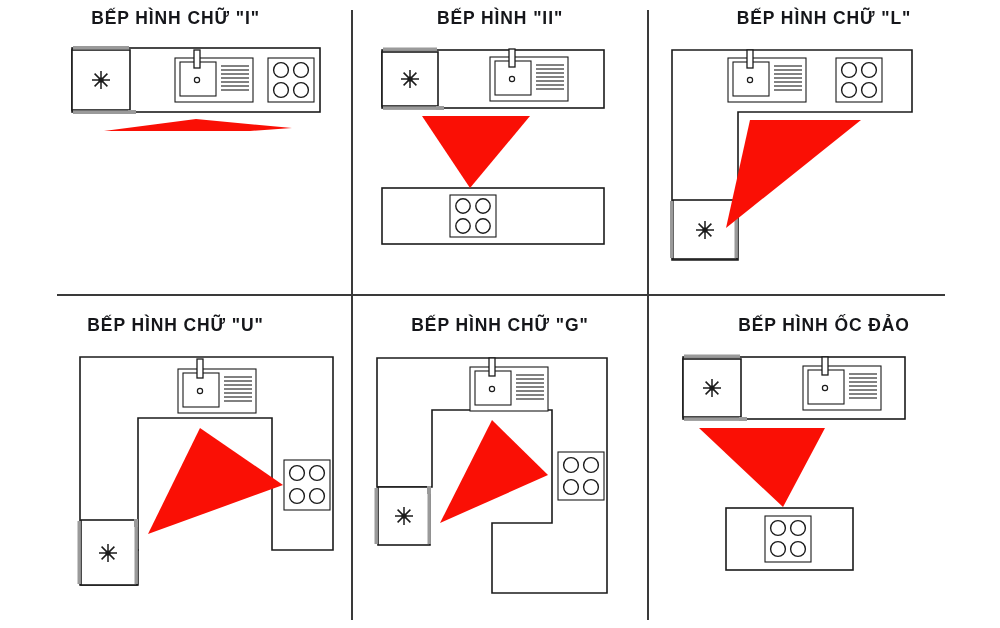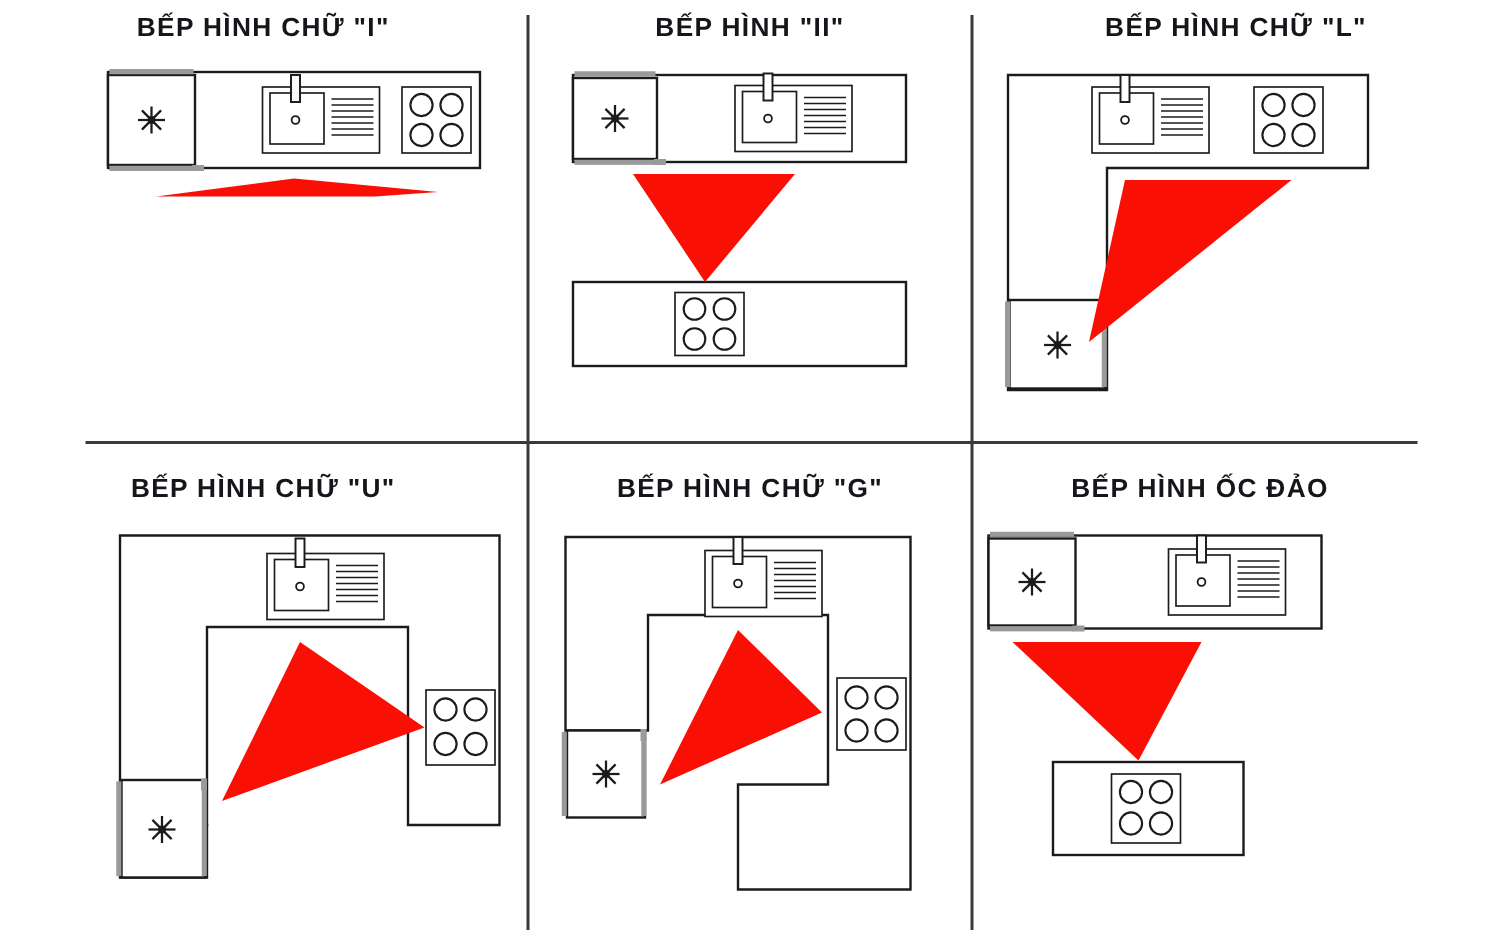--- a/index.html
+++ b/index.html
@@ -353,21 +353,21 @@
             <circle cx="239" cy="192" r="7.4"></circle>
           </g>
         </g>
         <g>
           <polygon class="tri" points="140,125 196,180 88,228"></polygon>
         </g>
       </svg>
     </div>
   </div>
 
-  <div class="panel" style="left:624px; top:295px; width:352px; height:333px;">
+  <div class="panel" style="left:648px; top:295px; width:352px; height:333px;">
     <div class="panel-title" style="top:20px;">BẾP HÌNH  ỐC ĐẢO</div>
     <div class="stage">
       <svg class="plan" width="352" height="333" viewBox="0 0 352 333">
 
         <g>
           <rect class="fillw med" x="35" y="62" width="222" height="62"></rect>
           <rect class="fillw med" x="35" y="64" width="58" height="58"></rect>
           <rect class="shadebar" x="36" y="59.5" width="56" height="3.4"></rect>
           <rect class="shadebar" x="36" y="122.5" width="56" height="3.4"></rect>
           <rect class="shadebar" x="91" y="122" width="8" height="4"></rect>

